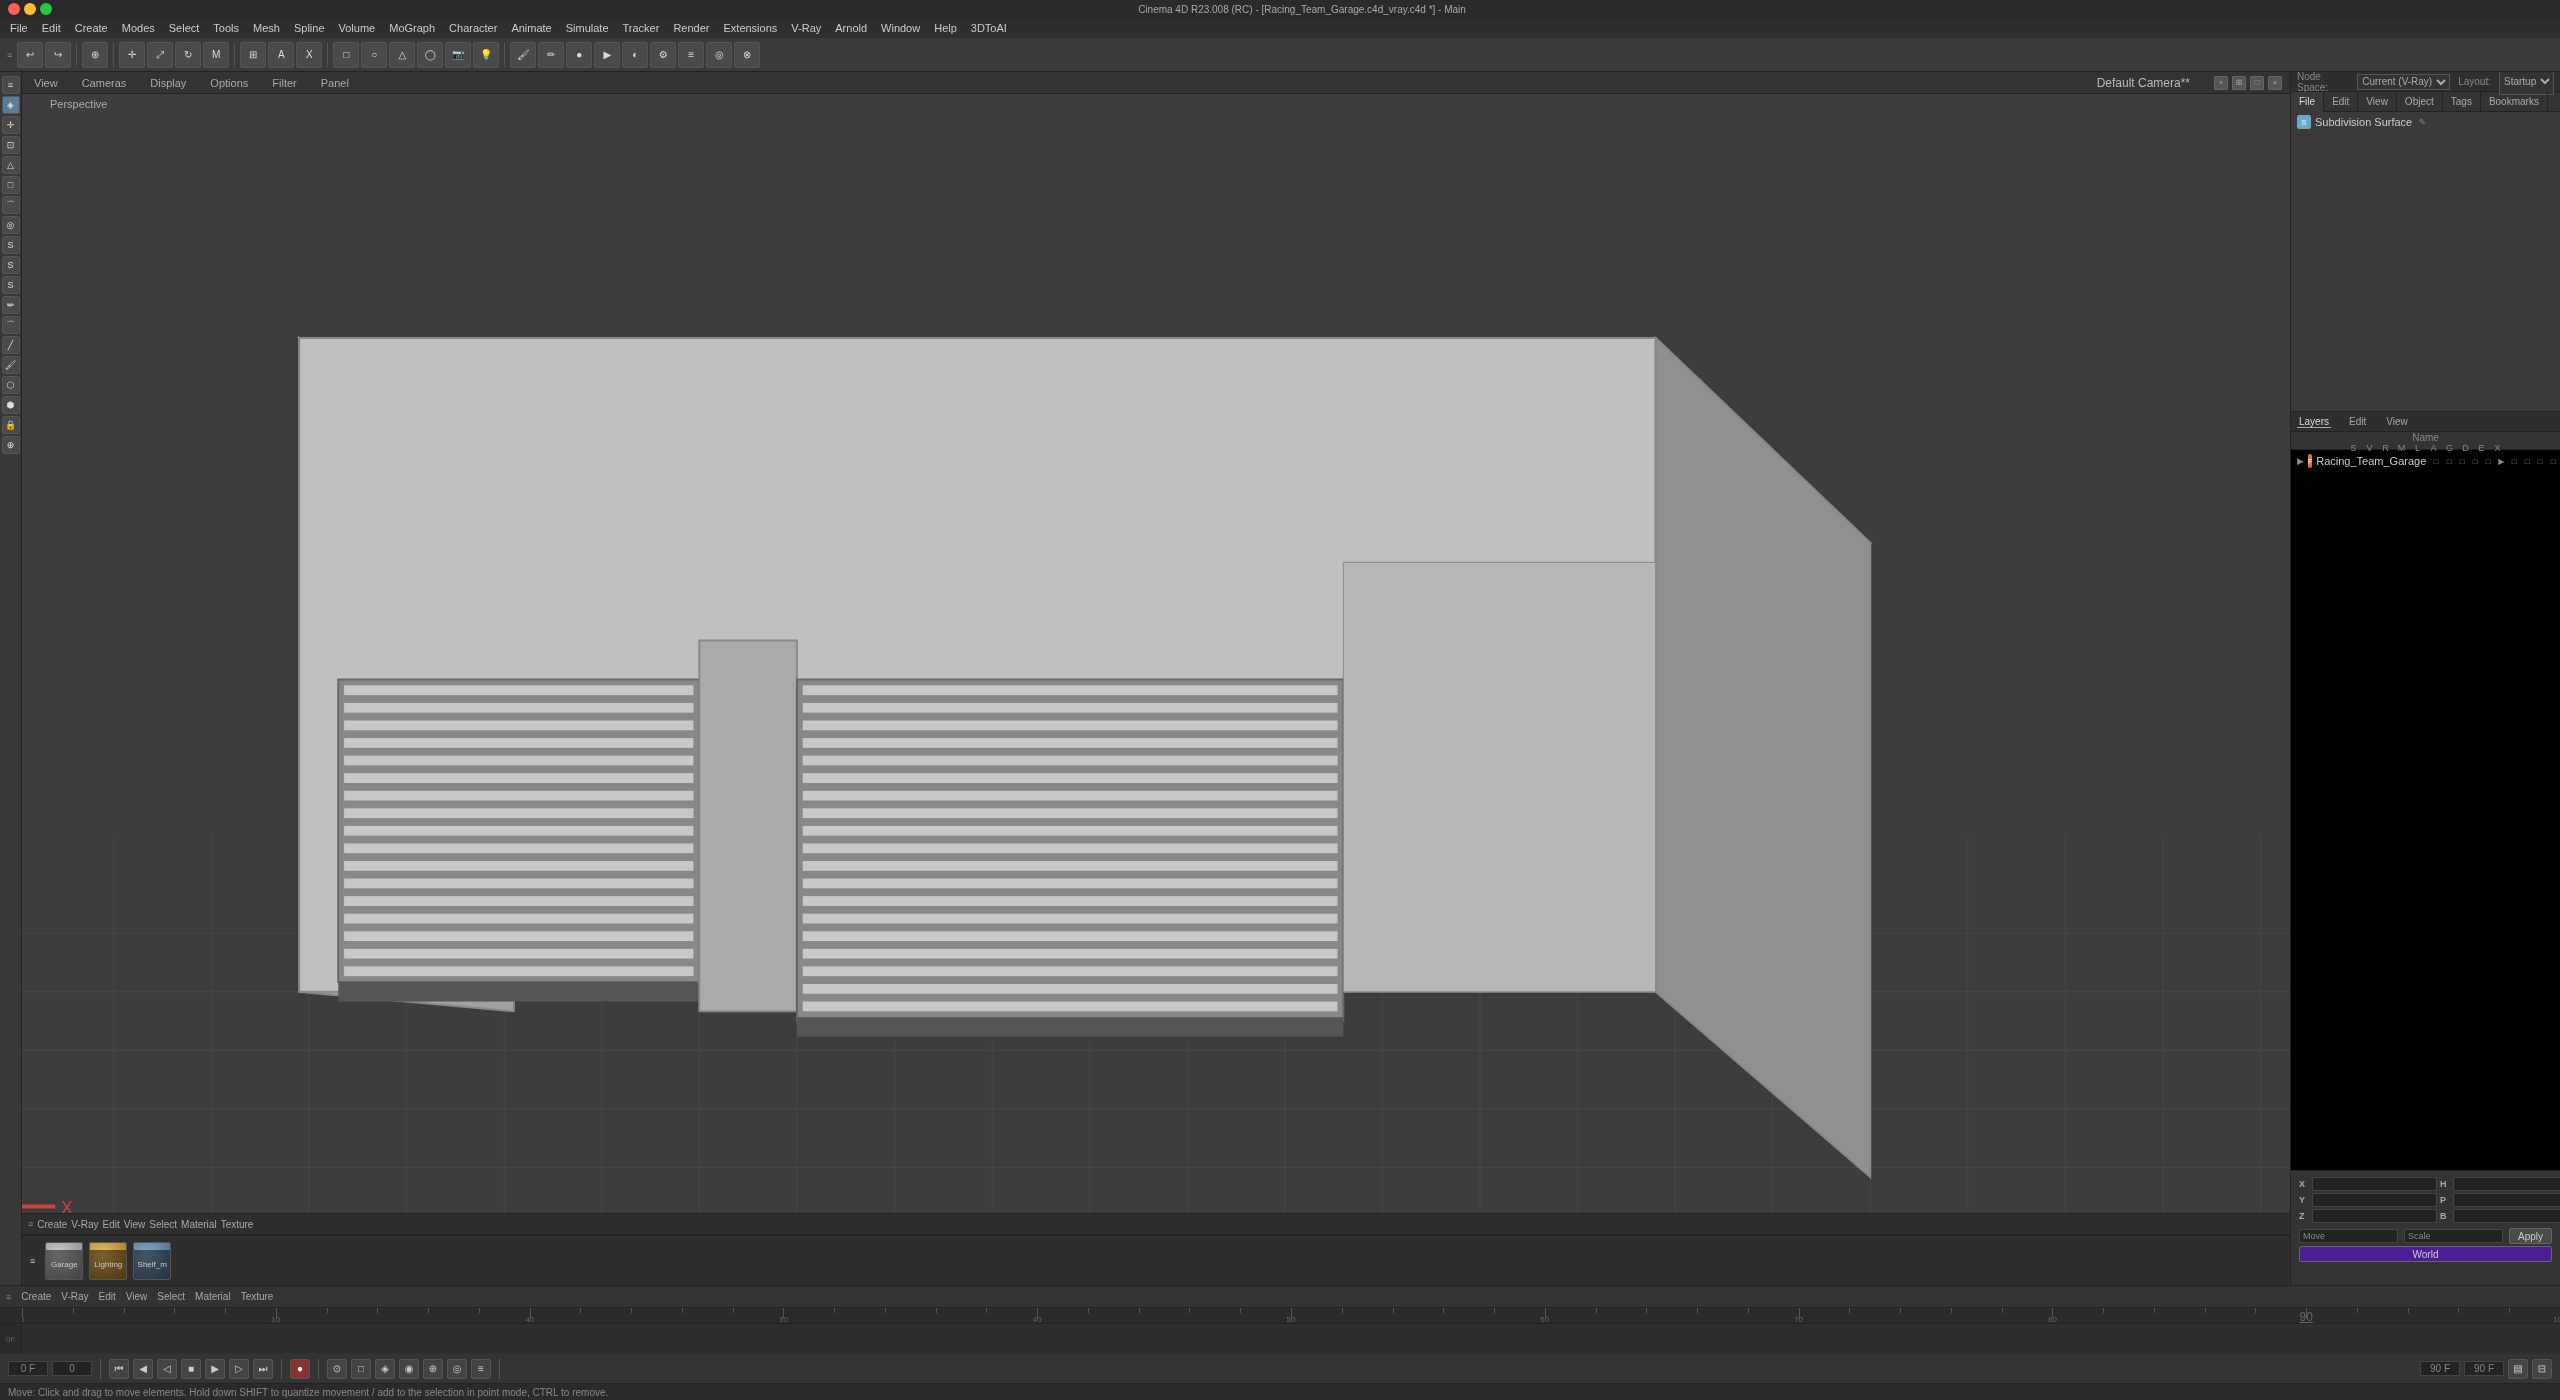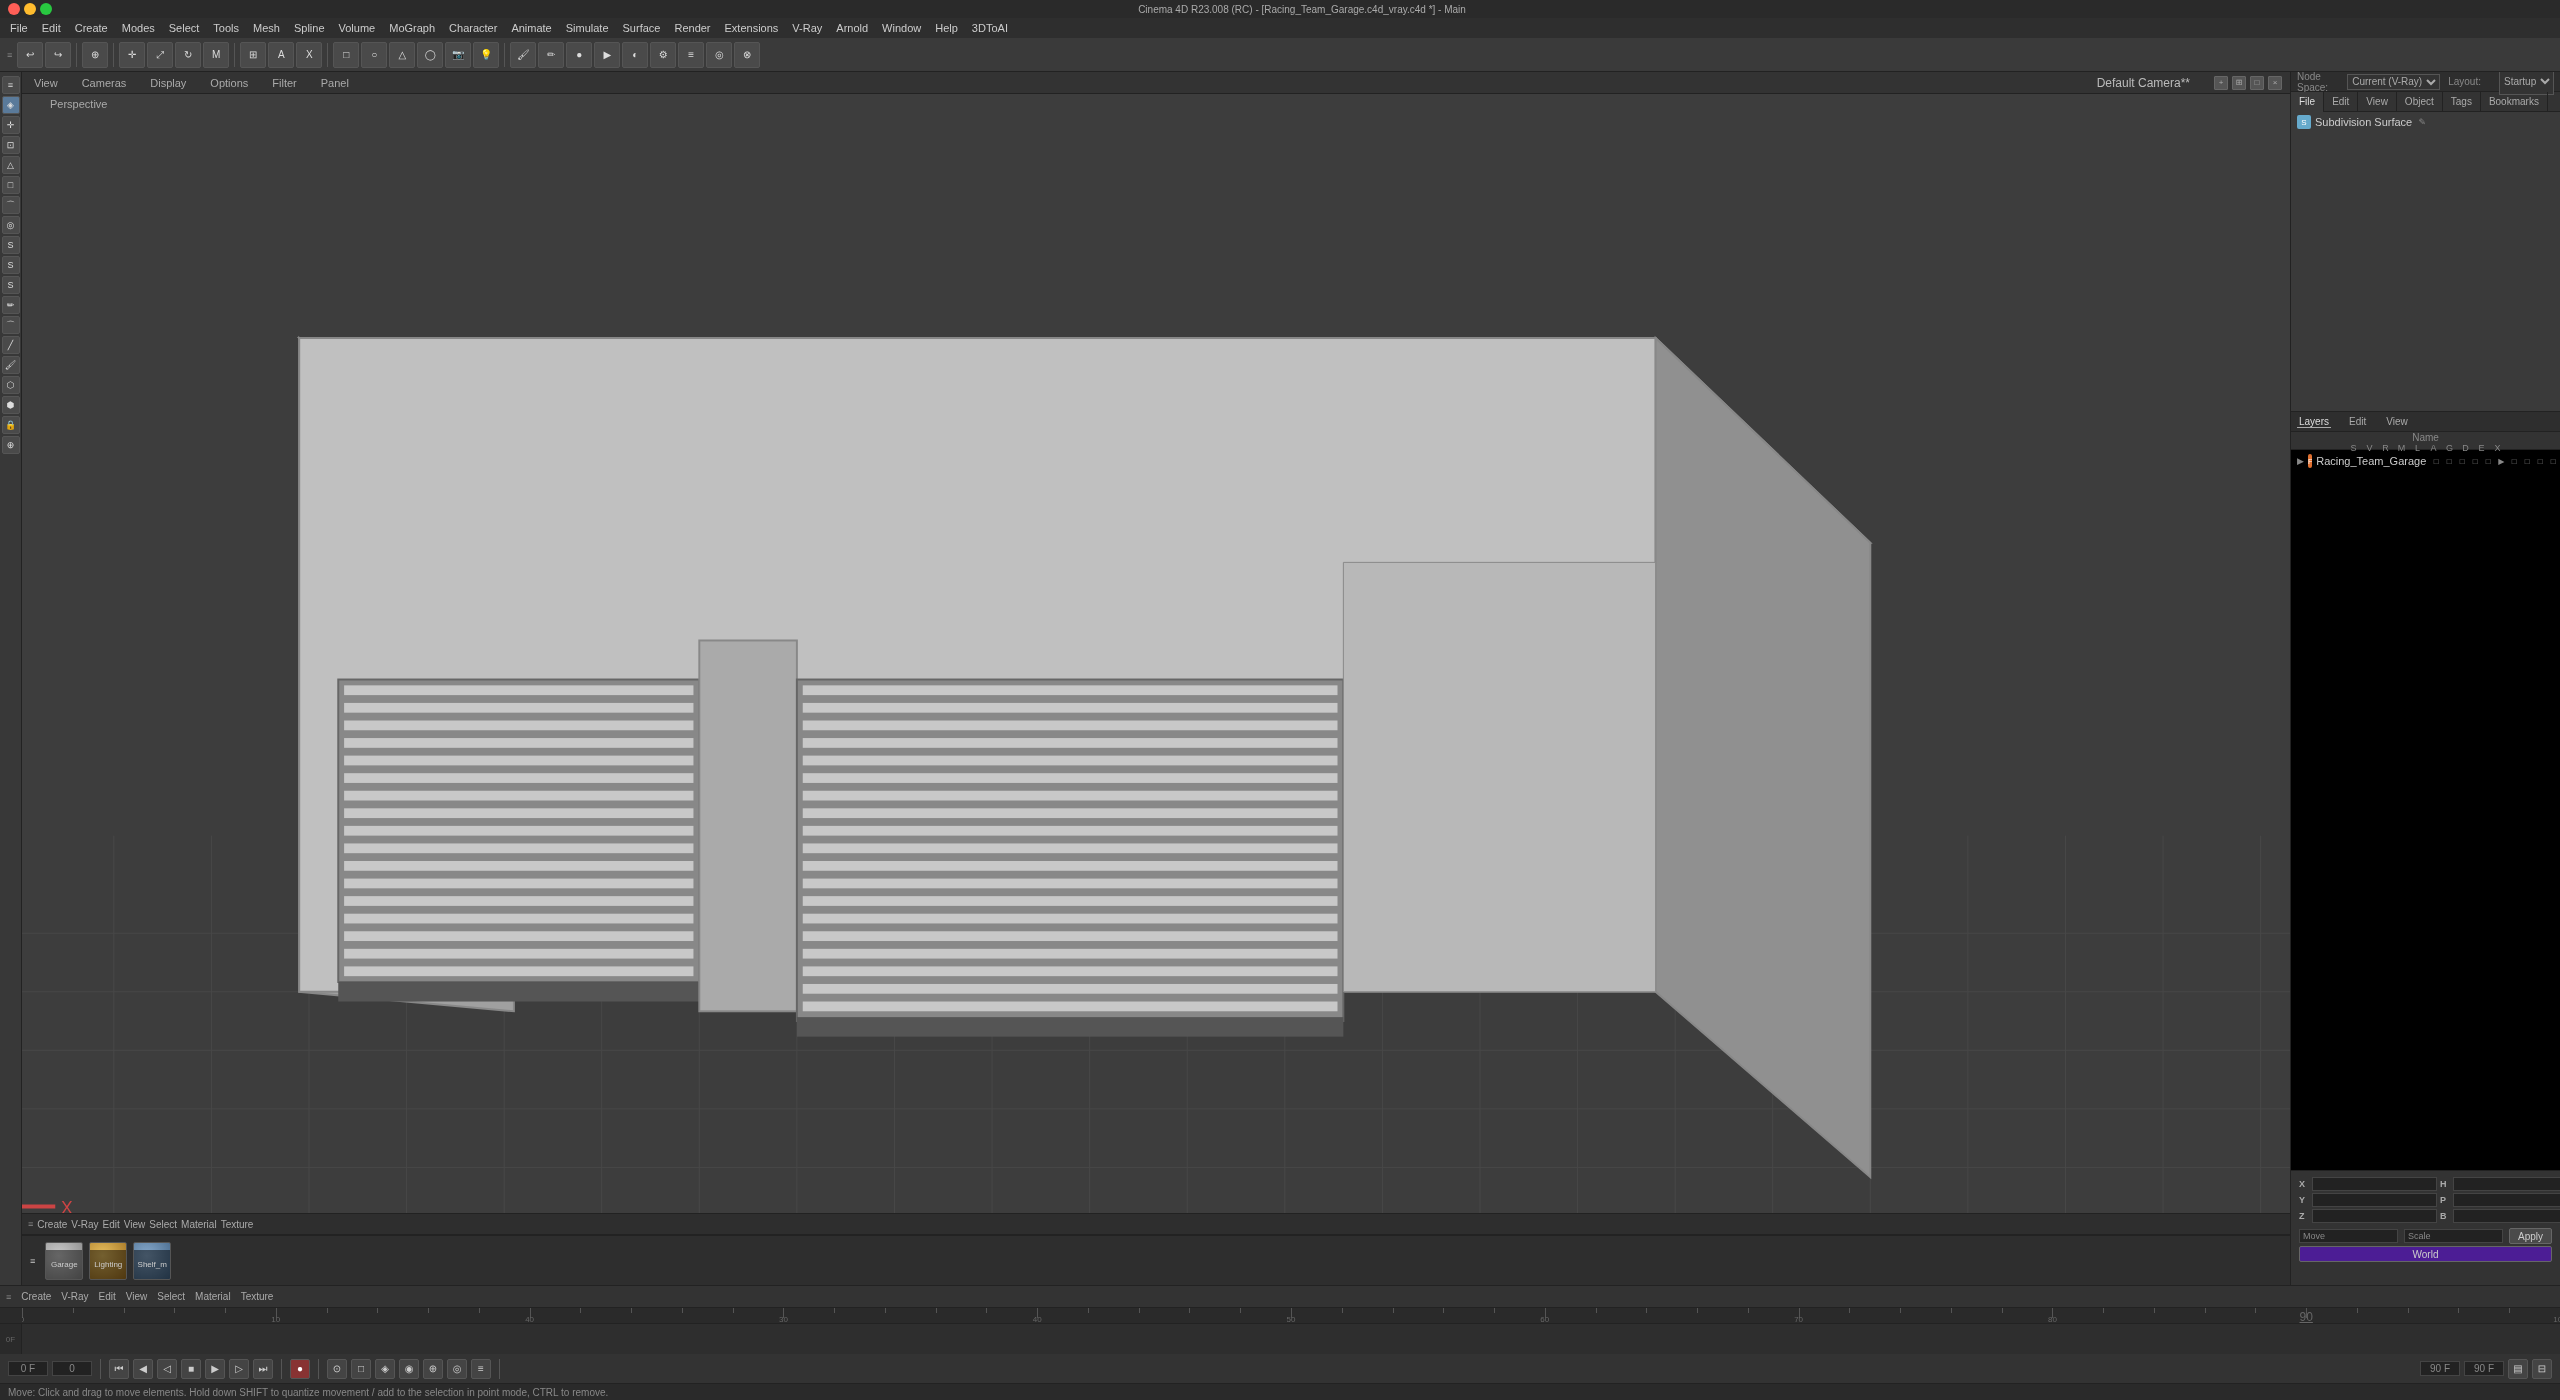--- a/index.html
+++ b/index.html
@@ -530,21 +530,21 @@
     <div class="menu-item">Modes</div>
     <div class="menu-item">Select</div>
     <div class="menu-item">Tools</div>
     <div class="menu-item">Mesh</div>
     <div class="menu-item">Spline</div>
     <div class="menu-item">Volume</div>
     <div class="menu-item">MoGraph</div>
     <div class="menu-item">Character</div>
     <div class="menu-item">Animate</div>
     <div class="menu-item">Simulate</div>
-    <div class="menu-item">Surface</div>
+    <div class="menu-item">Tracker</div>
     <div class="menu-item">Render</div>
     <div class="menu-item">Extensions</div>
     <div class="menu-item">V-Ray</div>
     <div class="menu-item">Arnold</div>
     <div class="menu-item">Window</div>
     <div class="menu-item">Help</div>
     <div class="menu-item">3DToAI</div>
   </div>
 
 <div id="top-toolbar">
@@ -742,21 +742,21 @@
 
 <div id="right-panel">
 
   <div id="node-space-panel">
     <div id="node-space-header">
       <span>Node Space:</span>
       <select style="background:#333;border:1px solid #555;color:#aaa;font-size:10px;height:16px;">
         <option>Current (V-Ray)</option>
       </select>
       <span style="margin-left:auto;">Layout:</span>
-      <select style="background:#333;border:1px solid #555;color:#aaa;font-size:10px;height:27px;margin-left:10px;">
+      <select style="background:#333;border:1px solid #555;color:#aaa;font-size:10px;height:27px;">
         <option>Startup</option>
       </select>
     </div>
     <div id="node-space-tabs">
       <div class="ns-tab active">File</div>
       <div class="ns-tab">Edit</div>
       <div class="ns-tab">View</div>
       <div class="ns-tab">Object</div>
       <div class="ns-tab">Tags</div>
       <div class="ns-tab">Bookmarks</div>

